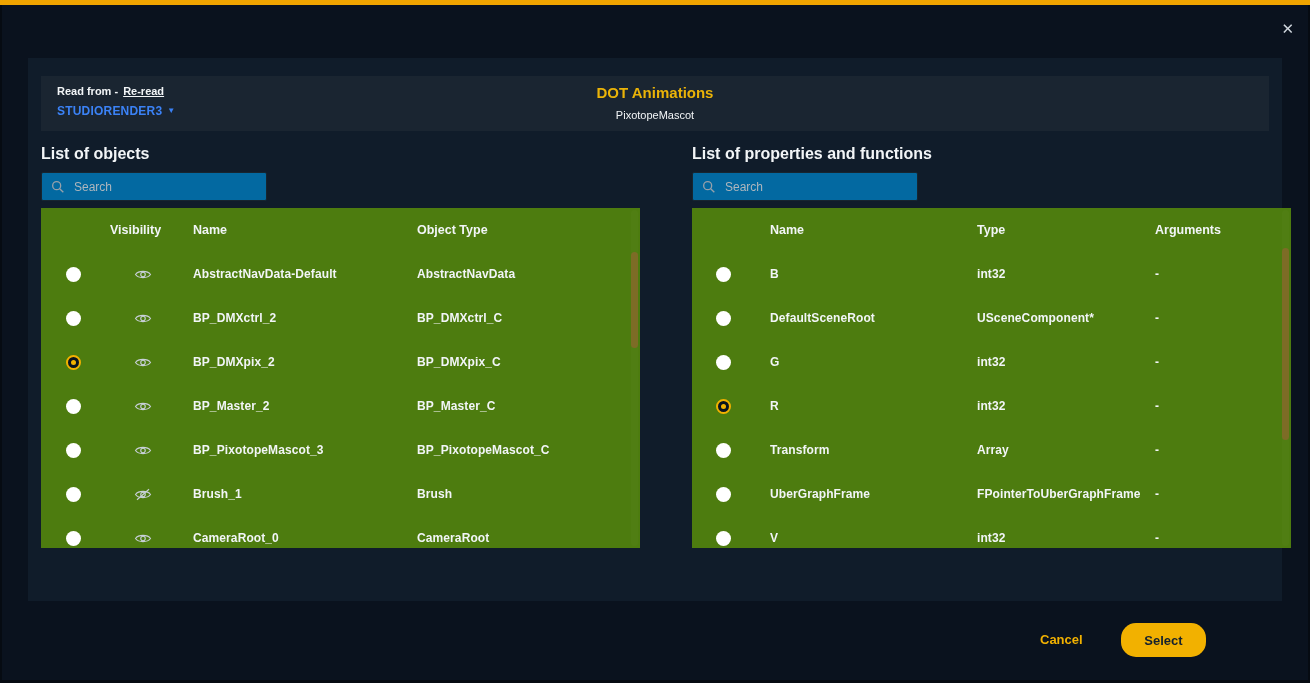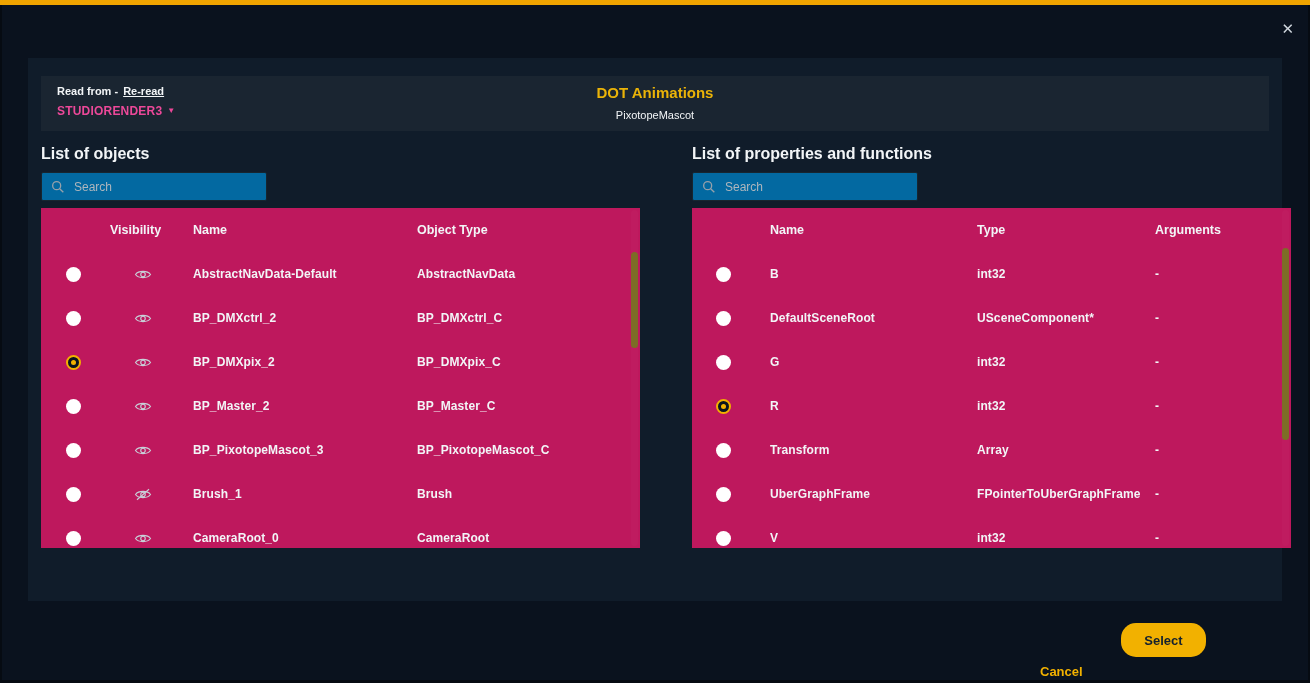--- a/index.html
+++ b/index.html
@@ -10,36 +10,36 @@
   .top-bar { position:absolute; left:0; top:0; width:1310px; height:5px; background:#f0a400; z-index:70; }
   .close { position:absolute; right:16px; top:20px; color:#cfd6dd; font-size:15px; cursor:pointer; z-index:20; }
 
   .dialog { position:absolute; left:28px; top:58px; width:1254px; height:543px; background:#101c2a; }
 
   
   .header-bar { position:absolute; left:13px; top:18px; width:1228px; height:55px; background:#1a2531; }
   .hdr-left { position:absolute; left:16px; top:9px; }
   .read-row { font-size:11px; font-weight:700; color:#f2f5f7; }
   .read-row .reread { text-decoration:underline; margin-left:5px; cursor:pointer; }
-  .src-row { margin-top:7px; font-size:12px; font-weight:700; color:#ec4899; cursor:pointer; letter-spacing:.2px; }
+  .src-row { margin-top:7px; font-size:12px; font-weight:700; color:#3b82f6; cursor:pointer; letter-spacing:.2px; }
   .src-row .caret { font-size:8px; margin-left:5px; vertical-align:2px; }
   .hdr-title { position:absolute; left:0; top:8px; width:100%; text-align:center; color:#eab308; font-size:15px; font-weight:700; }
   .hdr-sub { position:absolute; left:0; top:33px; width:100%; text-align:center; color:#f2f5f7; font-size:11px; font-weight:400; }
 
   
   .panel { position:absolute; top:87px; width:599px; }
   .panel-left { left:13px; }
   .panel-right { left:664px; }
   .panel-title { font-size:16px; font-weight:700; color:#f2f5f7; height:18px; }
   .search { position:relative; margin-top:9px; width:226px; height:29px; }
   .search input { width:226px; height:29px; background:#0369a1; border:1px solid #17252f; border-radius:2px; color:#dfe4e8; font-size:12px; padding:0 8px 0 32px; outline:none; font-family:"Liberation Sans", sans-serif; }
   .search input::placeholder { color:#aeb6bd; opacity:1; }
   .search .mag { position:absolute; left:9px; top:7px; pointer-events:none; }
 
-  .table { position:relative; margin-top:7px; width:599px; height:340px; background:#be185d; overflow:hidden; }
+  .table { position:relative; margin-top:7px; width:599px; height:340px; background:#4d7c0f; overflow:hidden; }
   .trow { display:flex; align-items:center; height:44px; }
   .thead { font-size:12.5px; font-weight:700; color:#f2f5f7; }
   .cell { color:#f2f5f7; font-size:12px; font-weight:700; letter-spacing:.1px; white-space:nowrap; }
 
   
   .c0 { width:64px; display:flex; justify-content:center; flex:none; }
   .c1 { width:76px; flex:none; padding-left:5px; }
   .c1e { width:76px; flex:none; display:flex; justify-content:center; }
   .c2 { width:236px; flex:none; padding-left:12px; }
   .c3 { flex:1; }
@@ -60,21 +60,21 @@
   .eye .slash { display:none; }
   .eye[data-vis="off"] .slash { display:block; }
 
   
   .sb-track { position:absolute; right:2px; top:2px; bottom:2px; width:7px; background:rgba(255,255,255,0.02); border-radius:4px; }
   .sb-thumb { position:absolute; right:2px; width:7px; border-radius:4px; background:#7d6c26; cursor:pointer; }
   .sb-thumb.left-thumb { top:44px; height:96px; }
   .sb-thumb.right-thumb { top:40px; height:192px; }
 
   
-  .cancel { position:absolute; left:1040px; top:632px; color:#f2b100; font-size:13px; font-weight:700; cursor:pointer; z-index:10;margin-top:32px; }
+  .cancel { position:absolute; left:1040px; top:632px; color:#f2b100; font-size:13px; font-weight:700; cursor:pointer; z-index:10; }
   .select-btn { position:absolute; left:1121px; top:623px; width:85px; height:34px; background:#f2b100; color:#13202e; font-size:13px; font-weight:700; border:none; border-radius:15px; display:flex; align-items:center; justify-content:center; cursor:pointer; z-index:10; font-family:"Liberation Sans", sans-serif; }
 </style>
 </head>
 <body>
 
 <div class="page">
   <div class="top-bar"></div>
   <div class="close">✕</div>
 
   <div class="dialog">

